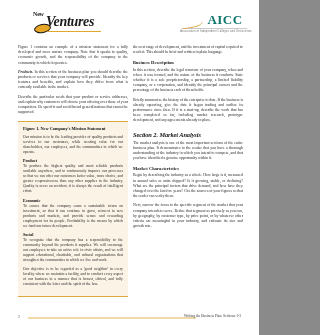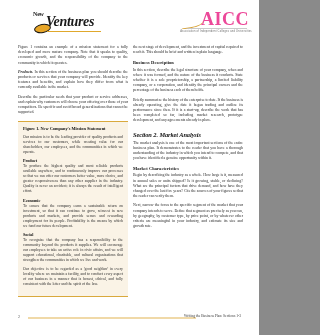--- a/index.html
+++ b/index.html
@@ -87,24 +87,24 @@
     left: 8px;
     top: 7px;
     width: 22px;
     height: 8px;
     border-bottom: 1.4px solid #d8a43a;
     border-radius: 0 0 60% 0;
     transform: rotate(-8deg);
   }
   .aicc-word {
     font-family: "Liberation Serif", serif;
-    font-size: 18px;
+    font-size: 13px;
     font-weight: bold;
     letter-spacing: 0.5px;
-    color: #ec4899;
+    color: #0f766e;
     line-height: 15px;
     padding-left: 18px;
   }
   .aicc-rule {
     width: 62px;
     height: 1px;
     background: #c9c9c9;
     margin: 1px auto 0 auto;
   }
   .aicc-tag {

